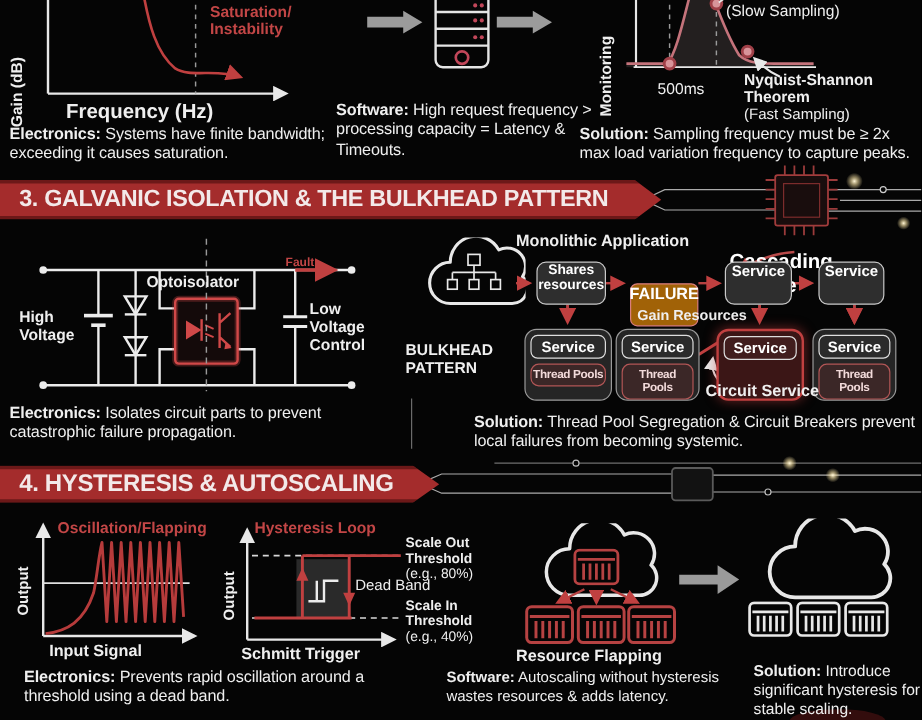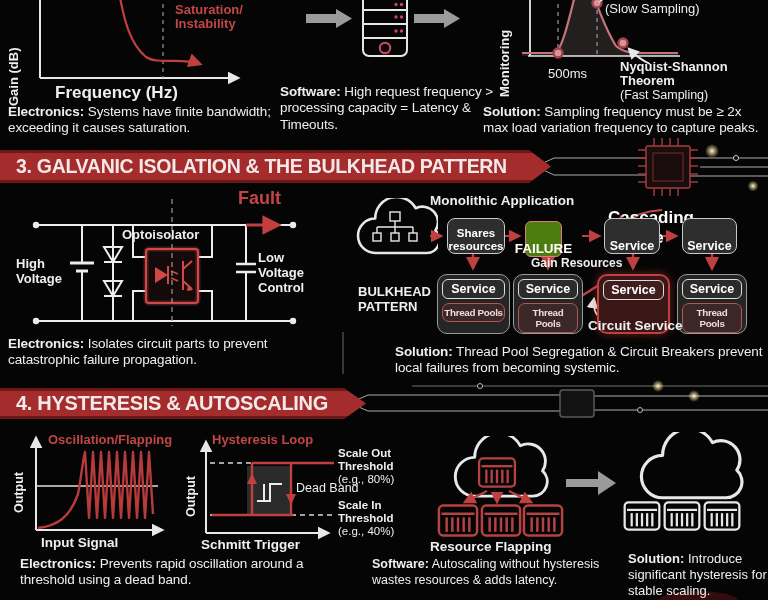--- a/index.html
+++ b/index.html
@@ -11,21 +11,21 @@
   .red{color:#c24646;}
   .ctr{text-align:left;}
   .cap{font-size:13.5px;letter-spacing:-0.1px;}
   .vlabel{writing-mode:vertical-rl;transform:rotate(180deg);font-weight:bold;
           font-size:12.5px;color:#efefef;text-align:center;}
   .banner{background:#a42c2c;color:#f3e9e9;font-weight:bold;display:flex;align-items:center;
           padding-left:16px;letter-spacing:-0.3px;
           clip-path:polygon(0 0,calc(100% - 22px) 0,100% 50%,calc(100% - 22px) 100%,0 100%);
           box-shadow:inset 0 3px 0 rgba(40,0,0,.45), inset 0 -3px 0 rgba(40,0,0,.45);}
   .gbox{background:#2e2e2e;border:1.5px solid #c9c9c9;border-radius:8px;color:#fff;
-        display:flex;flex-direction:column;align-items:center;justify-content:flex-end;
+        display:flex;flex-direction:column;align-items:center;justify-content:flex-start;
         font-weight:bold;box-sizing:border-box;}
   .bkbox{background:#252525;border:1.5px solid #9a9a9a;border-radius:10px;box-sizing:border-box;
          padding:4px 4px 3px 4px;display:flex;flex-direction:column;gap:4px;align-items:stretch;}
   .svchip{border:1.5px solid #ddd;border-radius:6px;color:#fff;font-weight:bold;font-size:12.5px;
           text-align:center;padding:2px 0;background:rgba(255,255,255,0.03);}
   .tpchip{border:1.5px solid #b25656;border-radius:7px;color:#f2dada;font-weight:bold;font-size:9.8px;
           letter-spacing:-0.3px;text-align:center;padding:3px 0;background:rgba(160,50,50,0.18);}
   .small{font-size:11.5px;line-height:13px;}
 </style>
 </head>
@@ -271,43 +271,43 @@
 
 <div class="abs banner" style="left:0;top:150px;width:535px;height:33px;font-size:19.5px">
   <span>3. GALVANIC ISOLATION &amp; THE BULKHEAD PATTERN</span>
 </div>
 
 <div class="abs txt ctr b" style="left:16px;top:256px;width:60px;font-size:13px;line-height:15px">
   <div>High</div>
       <div>Voltage</div>
 </div>
 <div class="abs txt ctr b" style="left:122px;top:227px;width:100px;font-size:13px">Optoisolator</div>
-<div class="abs ctr b red" style="left:238px;top:188px;width:54px;font-size:18px">Fault</div>
+<div class="abs ctr b red" style="left:238px;top:214px;width:54px;font-size:10px">Fault</div>
 <div class="abs txt ctr b" style="left:258px;top:250px;width:62px;font-size:13px;line-height:15px">
   <div>Low</div>
       <div>Voltage</div>
       <div>Control</div>
 </div>
 <div class="abs txt ctr b" style="left:430px;top:193px;width:170px;font-size:13.5px">Monolithic Application</div>
 
 <div class="abs txt cap" style="left:8px;top:336px;width:330px">
   <span class="b">Electronics:</span><span> Isolates circuit parts to prevent catastrophic failure propagation.</span>
 </div>
 <div class="abs ctr b red" style="left:608px;top:208px;width:130px;font-size:17px;color:#ffffff">Cascading Failure</div>
 
 <div class="abs gbox" style="left:447px;top:218px;width:58px;height:36px;font-size:11.5px;line-height:13px">
   <div>Shares</div>
       <div>resources</div>
 </div>
-<div class="abs gbox" style="left:525px;top:221px;width:37px;height:36px;font-size:13.5px;background:#4d7c0f;border-color:#d97d7d;border-radius:6px">FAILURE</div>
+<div class="abs gbox" style="left:525px;top:236px;width:57px;height:36px;font-size:13.5px;background:#a16207;border-color:#d97d7d;border-radius:6px">FAILURE</div>
 <div class="abs gbox" style="left:604px;top:218px;width:56px;height:36px;font-size:12.5px">Service</div>
 <div class="abs gbox" style="left:682px;top:218px;width:55px;height:36px;font-size:12.5px">Service</div>
 
 <div class="abs txt ctr b" style="left:531px;top:256px;width:120px;font-size:12px">Gain Resources</div>
-<div class="abs txt ctr b" style="left:358px;top:284px;width:70px;font-size:13px;line-height:15px">
+<div class="abs txt ctr b" style="left:338px;top:284px;width:70px;font-size:13px;line-height:15px">
   <div>BULKHEAD</div>
       <div>PATTERN</div>
 </div>
 
 <div class="abs bkbox" style="left:437px;top:274px;width:73px;height:60px">
   <div class="svchip">Service</div>
   <div class="tpchip">Thread Pools</div>
 </div>
 <div class="abs bkbox" style="left:513px;top:274px;width:70px;height:60px">
   <div class="svchip">Service</div>

